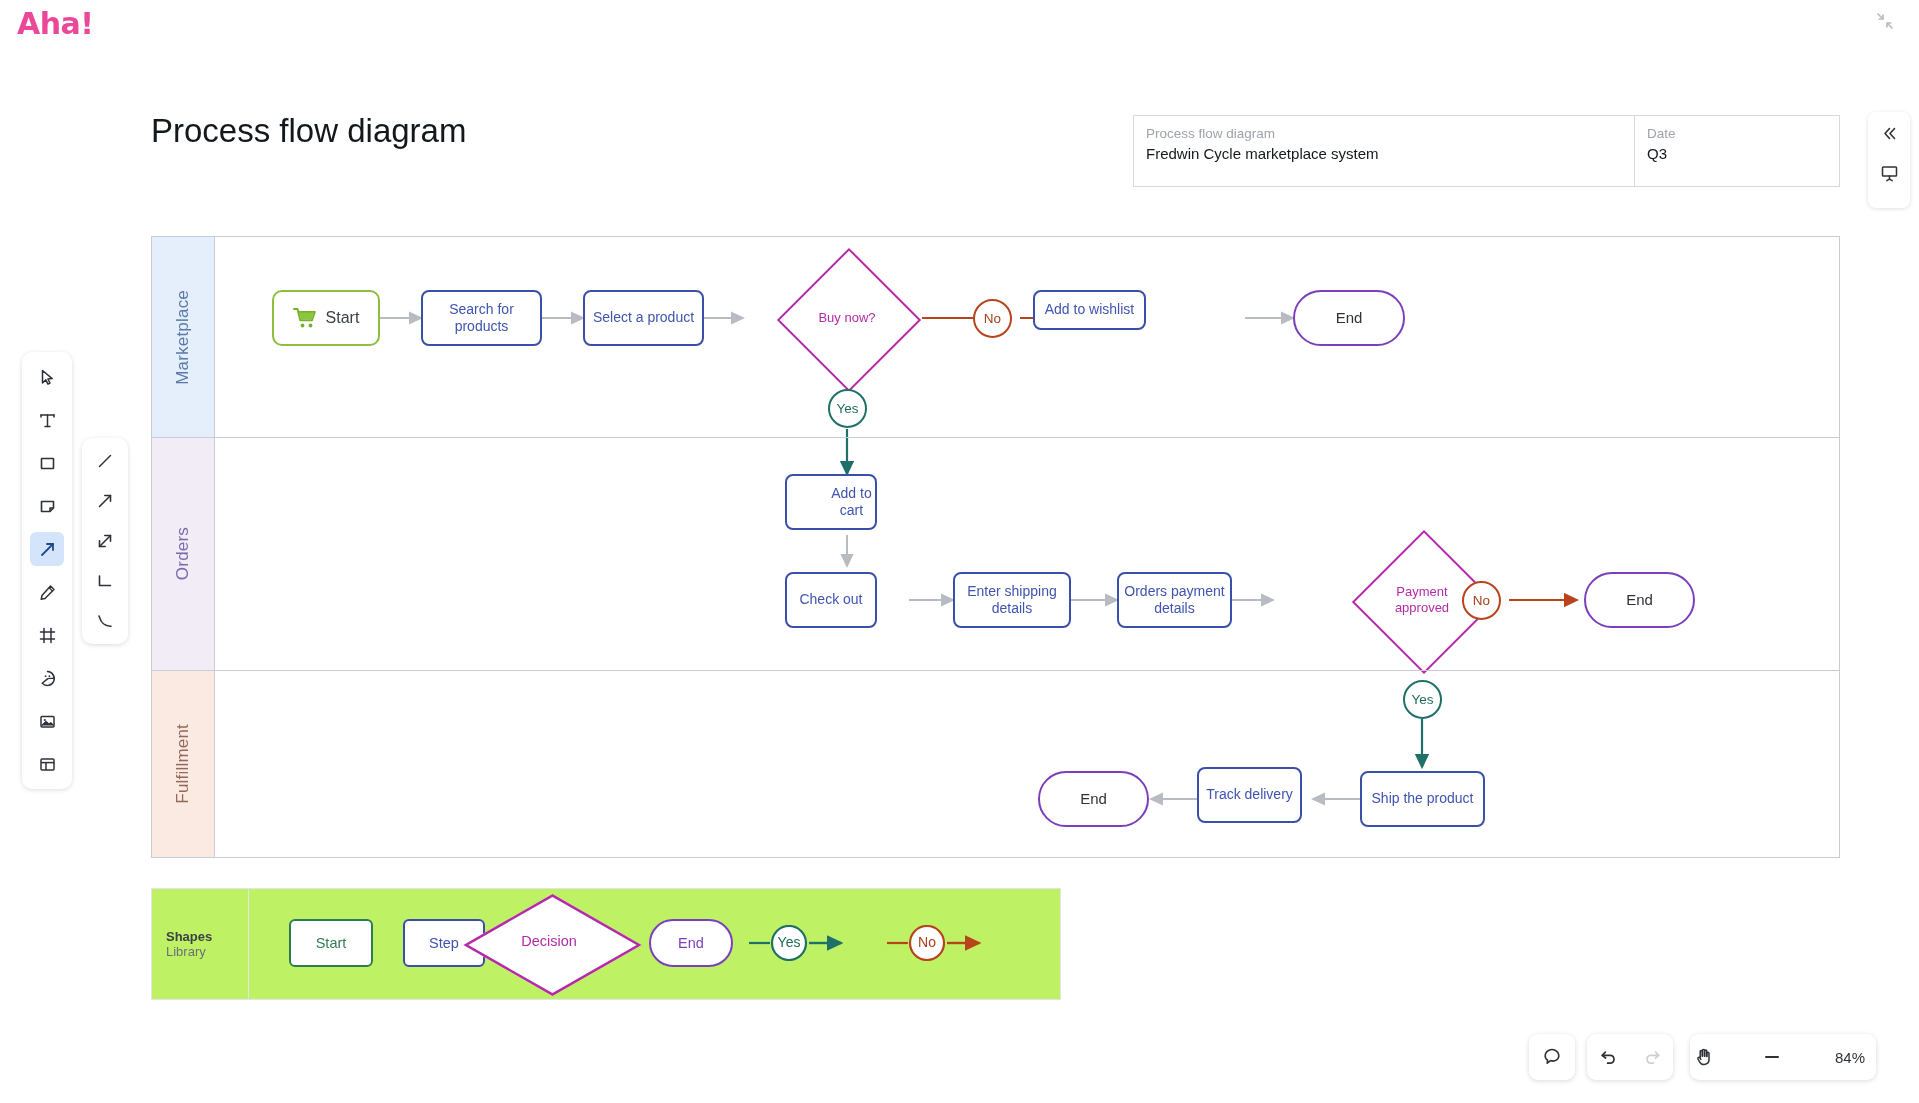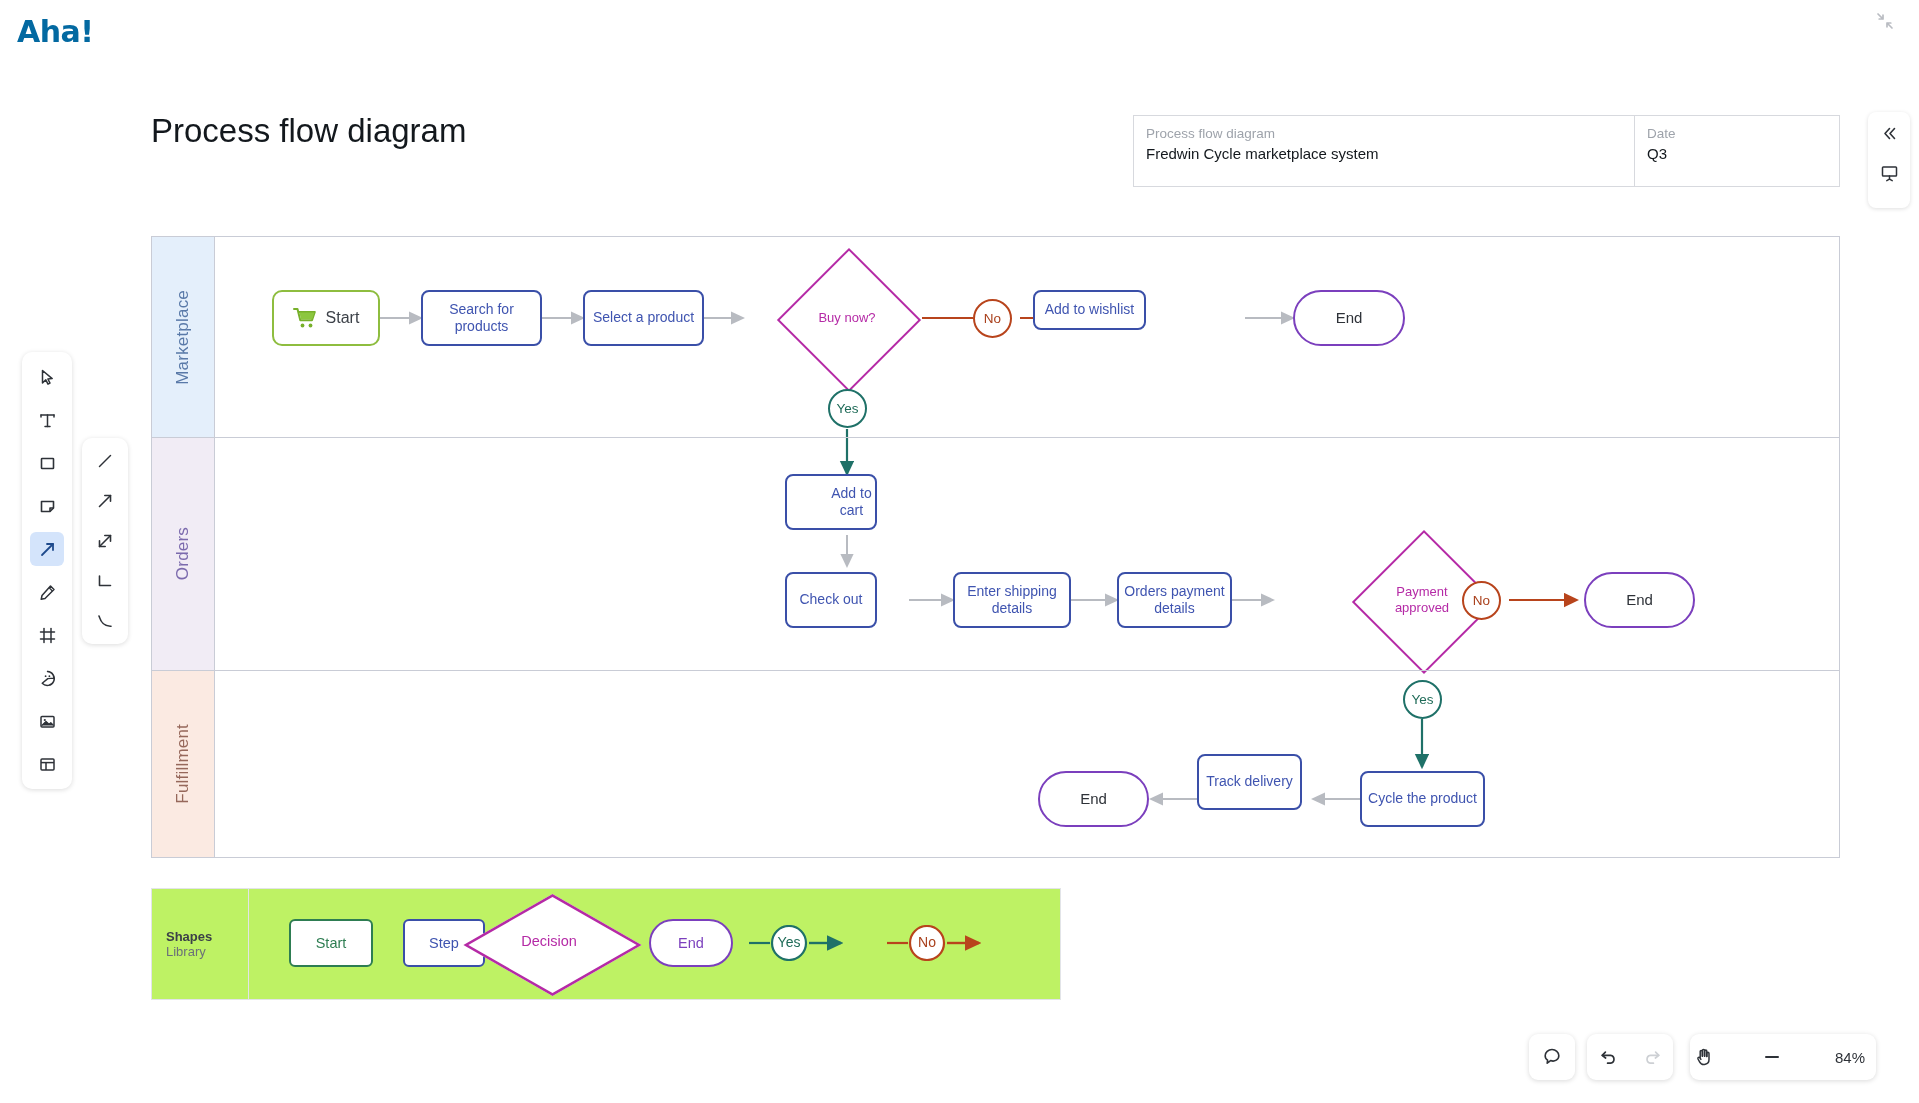--- a/index.html
+++ b/index.html
@@ -10,24 +10,23 @@
     overflow:hidden;
     position:relative;
     -webkit-font-smoothing:antialiased;
   }
   .abs{position:absolute;}
 
   
   #brand{
     left:17px;top:6px;
     font-size:30px;font-weight:bold;
-    color:#0369a1;
+    color:#ec4899;
     letter-spacing:-0.5px;
     font-family:"DejaVu Sans",sans-serif;
-    margin-top:8px;
   }
 
   
   #minimize-btn{
     left:1872px;top:8px;width:26px;height:26px;
     display:flex;align-items:center;justify-content:center;
     cursor:pointer;
   }
 
   
@@ -455,24 +454,24 @@
         <line x1="1207" y1="48" x2="1207" y2="96" stroke="#1f7168" stroke-width="2.2" marker-end="url(#at)"></line>
         <line x1="1145" y1="128" x2="1098" y2="128" stroke="#b8bbc1" stroke-width="2" marker-end="url(#ag)"></line>
         <line x1="982" y1="128" x2="936" y2="128" stroke="#b8bbc1" stroke-width="2" marker-end="url(#ag)"></line>
       </svg>
 
       <div class="badge yes" style="left:1188px;top:9px;width:39px;height:39px;">
         <span>Yes</span>
       </div>
 
       <div class="node step" style="left:1145px;top:100px;width:125px;height:56px;">
-        <span>Cycle the product</span>
-      </div>
-
-      <div class="node step" style="left:982px;top:83px;width:105px;height:56px;">
+        <span>Ship the product</span>
+      </div>
+
+      <div class="node step" style="left:982px;top:96px;width:105px;height:56px;">
         <span>Track delivery</span>
       </div>
 
       <div class="node endpill" style="left:823px;top:100px;width:111px;height:56px;">
         <span>End</span>
       </div>
     </div>
   </div>
 </div>
 

